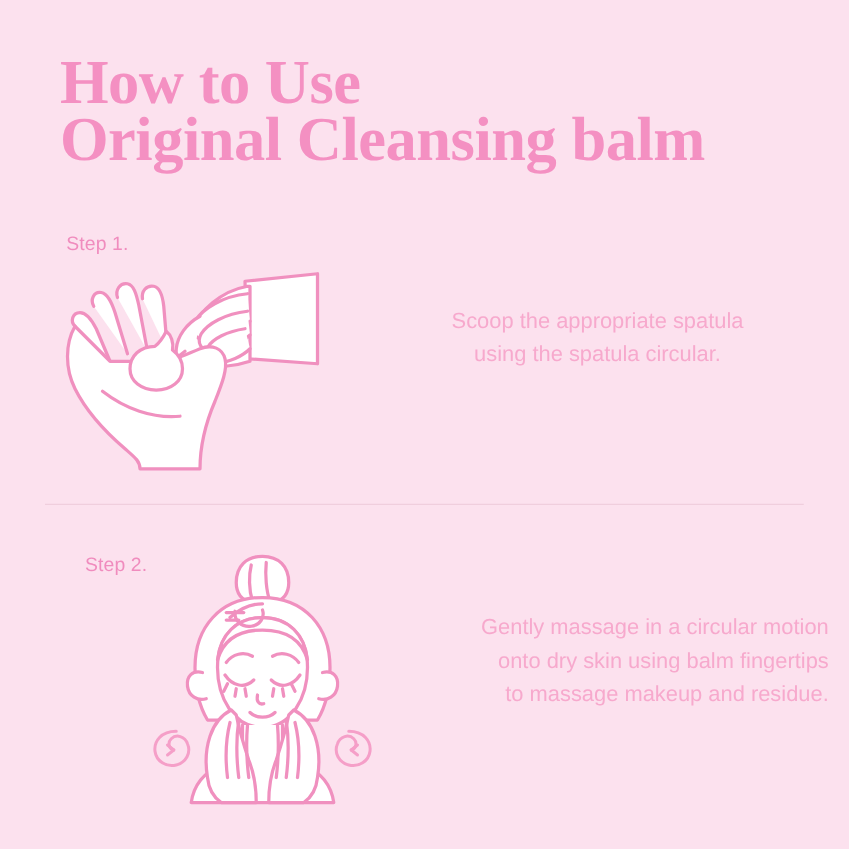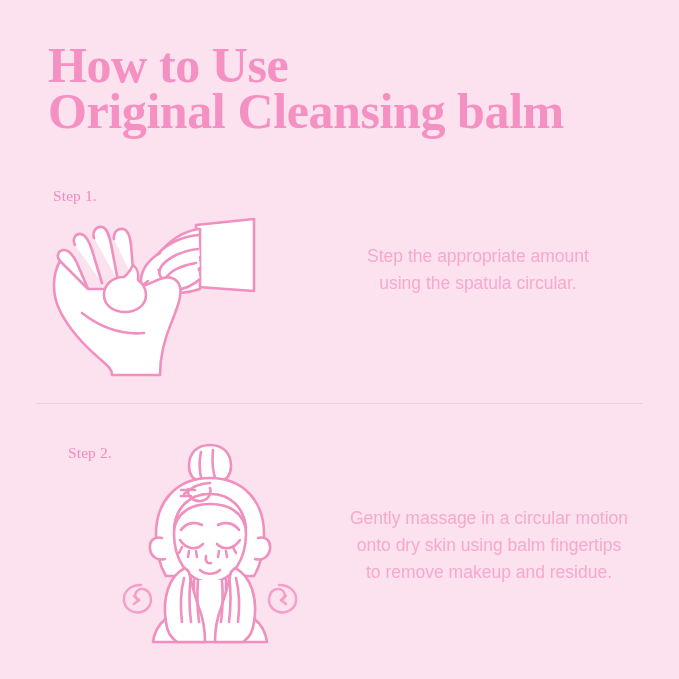--- a/index.html
+++ b/index.html
@@ -47,38 +47,37 @@
   .step-2 { top: 432px; height: 215px; margin-left: 15px; }
 
   .step-label {
     position: absolute;
     left: 53px;
     top: 12px;
     color: #f08cbe;
     font-size: 15.5px;
     font-weight: normal;
     letter-spacing: 0.1px;
-    font-family: Liberation Serif, serif;
   }
 
   .art {
     position: absolute;
   }
   .art-1 { left: 48px; top: 20px; width: 250px; height: 180px; }
   .art-2 { left: 100px; top: 10px; width: 190px; height: 200px; }
 
   .desc {
     position: absolute;
     color: #f7a9cd;
     font-size: 17.5px;
     line-height: 27px;
     text-align: center;
   }
   .desc-1 { left: 318px; top: 68px; width: 320px; }
-  .desc-2 { left: 300px; top: 73px; width: 348px; }
+  .desc-2 { left: 300px; top: 56px; width: 348px; text-align: right; }
 
   
   .divider {
     position: absolute;
     left: 36px;
     top: 403px;
     width: 607px;
     height: 1px;
     background: #f0cedd;
   }
@@ -174,21 +173,21 @@
                    C89 117 98 110 98 100
                    C98 93 94 88 90 85
                    C91 79 89 73 85 70
                    C83 74 80 79 76 82 Z"></path>
 
         </g>
       </svg>
     </div>
 
     <div class="desc desc-1">
-      <div>Step the appropriate amount</div>
+      <div>Scoop the appropriate spatula</div>
       <div>using the spatula circular.</div>
     </div>
   </div>
 
   <div class="divider"></div>
 
   <div class="step step-2">
 
     <div class="step-label">Step 2.</div>
 
@@ -301,17 +300,17 @@
             <path d="M166 158 L171 162"></path>
           </g>
 
         </g>
       </svg>
     </div>
 
     <div class="desc desc-2">
       <div>Gently massage in a circular motion</div>
       <div>onto dry skin using balm fingertips</div>
-      <div>to remove makeup and residue.</div>
+      <div>to massage makeup and residue.</div>
     </div>
   </div>
 
 </div>
 
 </body></html>

